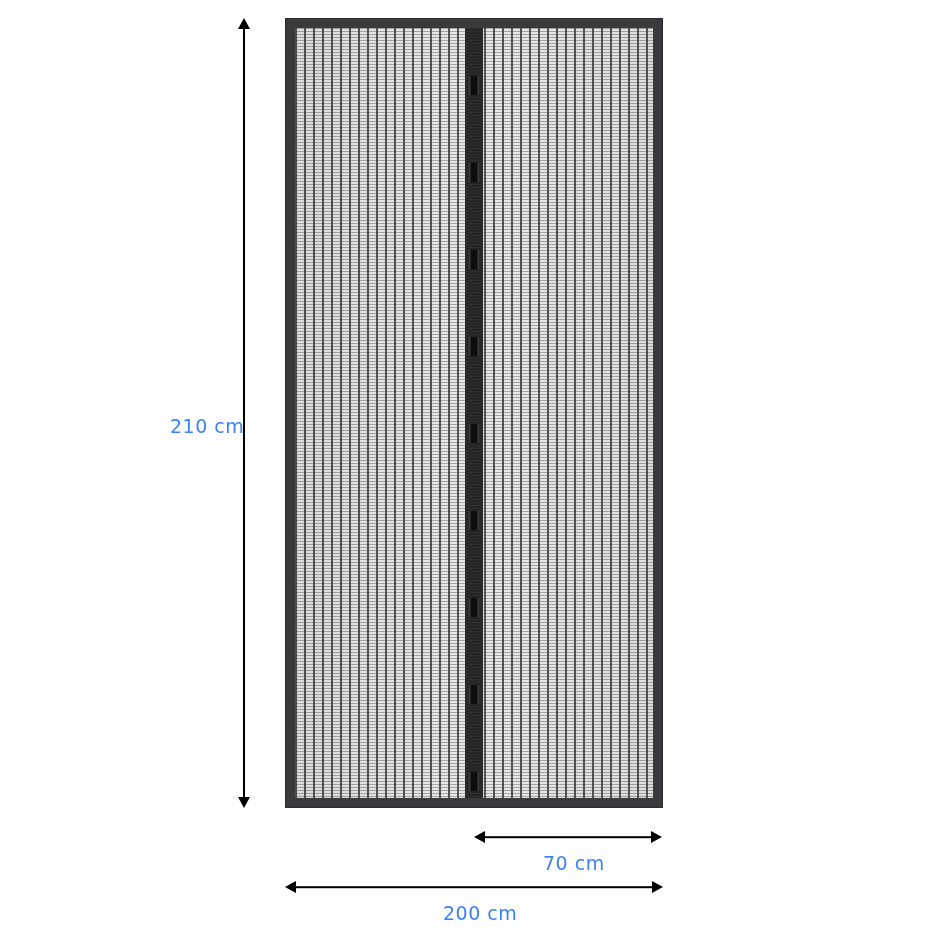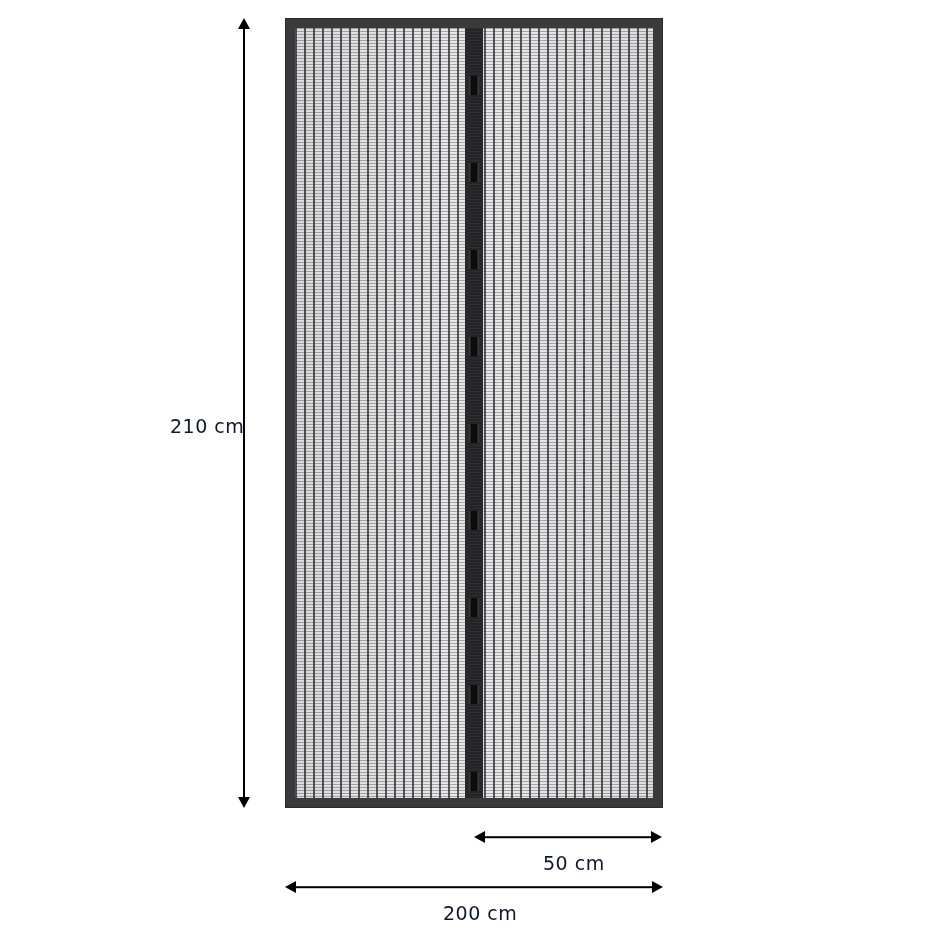--- a/index.html
+++ b/index.html
@@ -119,21 +119,21 @@
     height: 19px;
     background: #0d0d0e;
     border-left: 2px solid #3c3c40;
     border-right: 2px solid #3c3c40;
     box-sizing: border-box;
   }
 
   
   .dim-label {
     position: absolute;
-    color: #0f172a;
+    color: #3b82f6;
     font-size: 19px;
     letter-spacing: 0.5px;
     white-space: nowrap;
   }
 
   .v-dim {
     position: absolute;
     left: 243px;
     top: 18px;
     height: 790px;
@@ -250,21 +250,21 @@
       <span class="magnet" style="top:657px"></span>
       <span class="magnet" style="top:744px"></span>
     </div>
   </div>
 
   <div class="h-dim h-dim-half">
     <span class="arrow-left"></span>
     <span class="line"></span>
     <span class="arrow-right"></span>
   </div>
-  <div class="dim-label label-half">50 cm</div>
+  <div class="dim-label label-half">70 cm</div>
 
   <div class="h-dim h-dim-full">
     <span class="arrow-left"></span>
     <span class="line"></span>
     <span class="arrow-right"></span>
   </div>
   <div class="dim-label label-full">200 cm</div>
 
 </div>
 

